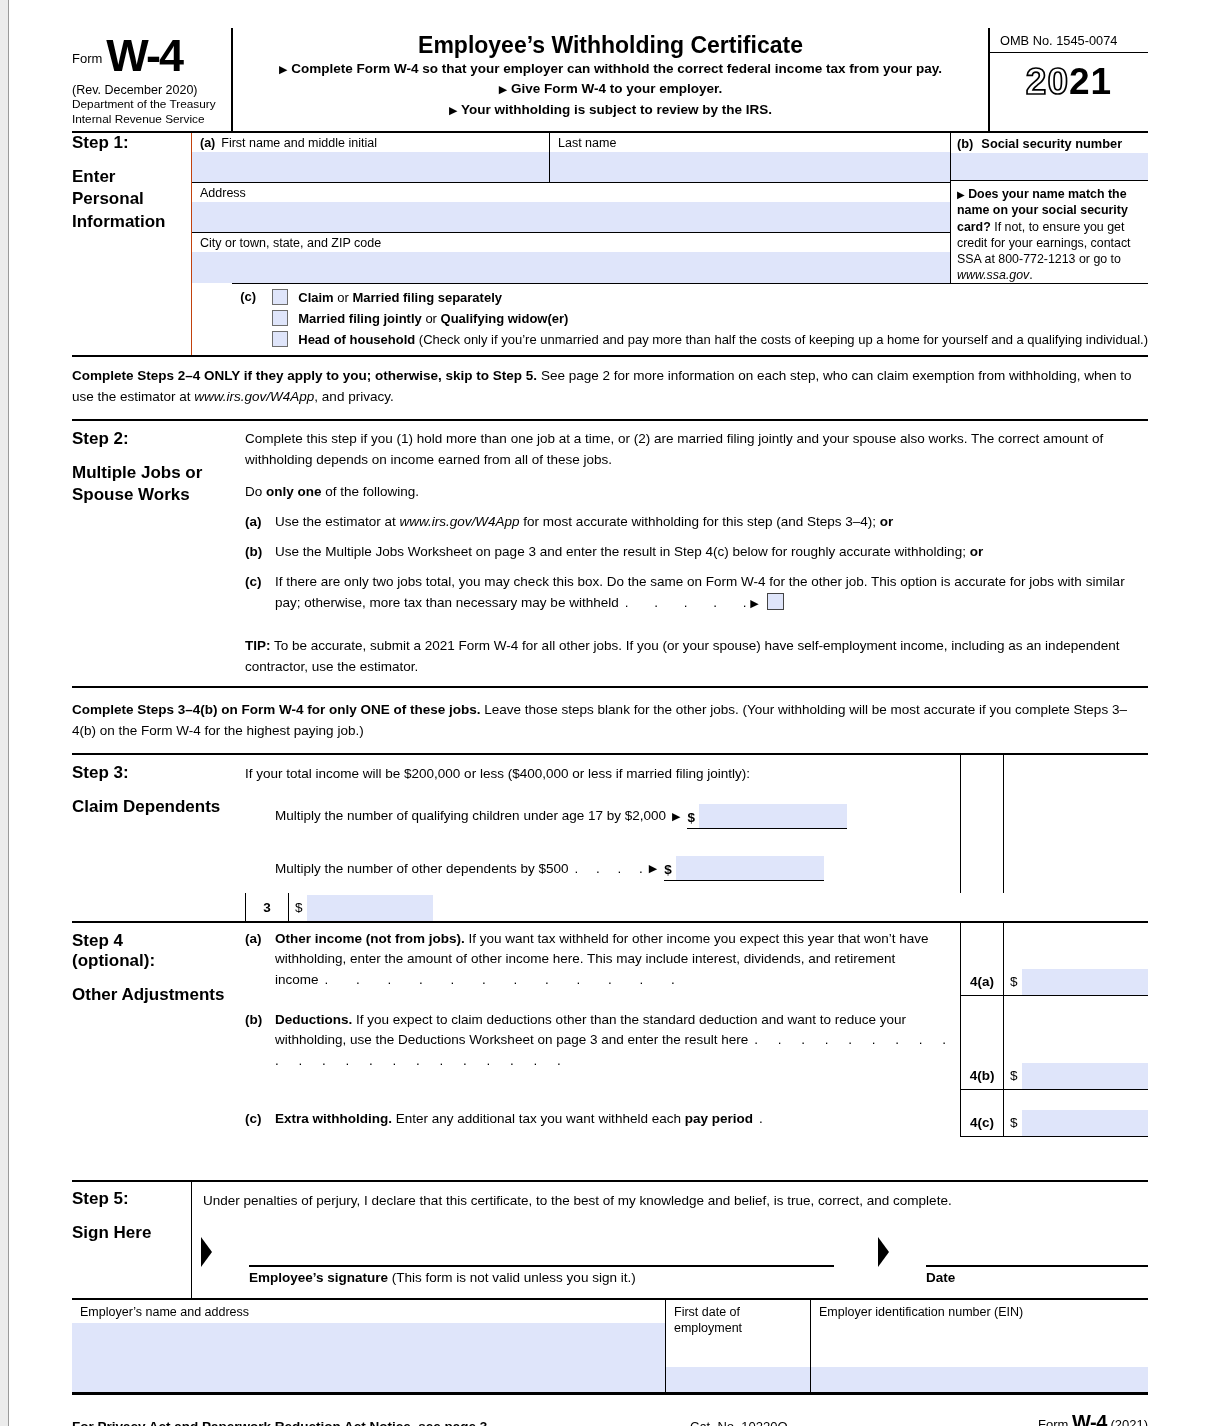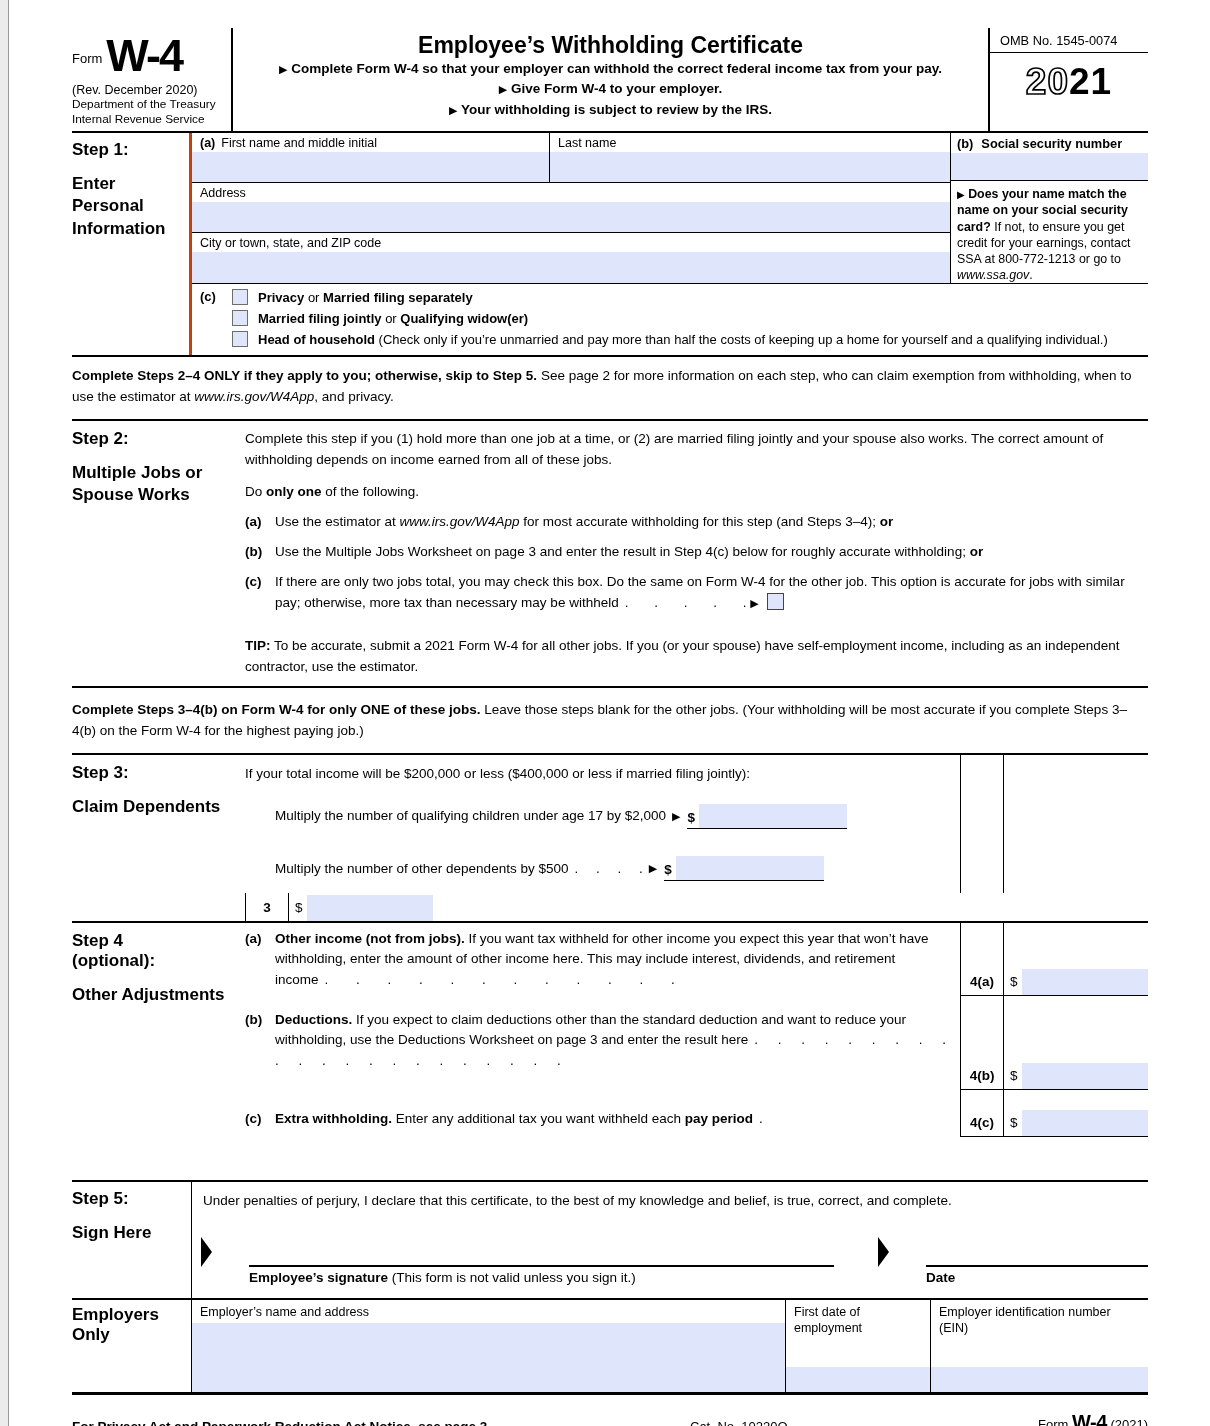--- a/index.html
+++ b/index.html
@@ -26,22 +26,22 @@
   .omb { font-size: 12.8px; padding: 5px 0 4px 10px; border-bottom: 1px solid #000; }
   .year { text-align: center; font-size: 37px; font-weight: bold; padding-top: 8px; letter-spacing: 1px; }
   .year .outline { color: #fff; -webkit-text-stroke: 1.7px #000; }
 
   
   .stp-title { font-size: 17px; font-weight: bold; }
   .stp-sub { font-size: 17px; font-weight: bold; margin-top: 13px; line-height: 1.32; }
 
   
   .s1 { display: flex; height: 224px; border-bottom: 2px solid #000; }
-  .s1-label { width: 120px; border-right: 3px solid #c2410c; padding-top: 7px; }
-  .s1-body { flex: 1; display: flex; flex-direction: column; }
+  .s1-label { width: 120px; border-right: 1px solid #c2410c; }
+  .s1-body { flex: 1; display: flex; flex-direction: column; align-items: flex-end; }
   .s1-grid { display: flex; height: 150px; }
   .s1-left { width: 758px; display: flex; flex-direction: column; }
   .s1-row1 { display: flex; height: 50px; border-bottom: 1px solid #000; }
   .cell { display: flex; flex-direction: column; }
   .cell-first { width: 358px; border-right: 1px solid #000; }
   .cell-last { flex: 1; }
   .cell-addr, .cell-city { height: 50px; border-bottom: 1px solid #000; }
   .cell-city { border-bottom: none; }
   .cell-label { font-size: 12.5px; padding: 3px 6px 2px 8px; }
   .cell-label .tag { font-weight: bold; margin-right: 6px; }
@@ -207,21 +207,21 @@
               <span class="arr">▶</span>
               <b>Does your name match the name on your social security card?</b><span> If not, to ensure you get credit for your earnings, contact SSA at 800-772-1213 or go to </span><i>www.ssa.gov</i><span>.</span>
             </div>
           </div>
         </div>
         <div class="s1-c">
           <div class="c-tag">(c)</div>
           <div class="c-lines">
             <div class="c-line">
               <span class="cbx"></span>
-              <span><b>Privacy</b><span> or </span><b>Married filing separately</b><span></span></span>
+              <span><b>Claim</b><span> or </span><b>Married filing separately</b><span></span></span>
             </div>
             <div class="c-line">
               <span class="cbx"></span>
               <span><b>Married filing jointly</b><span> or </span><b>Qualifying widow(er)</b><span></span></span>
             </div>
             <div class="c-line">
               <span class="cbx"></span>
               <span><b>Head of household</b><span></span><b></b><span> (Check only if you’re unmarried and pay more than half the costs of keeping up a home for yourself and a qualifying individual.)</span></span>
             </div>
           </div>
@@ -374,21 +374,20 @@
           <div class="bigarrow"></div>
           <div class="datecol">
             <div class="sigline"></div>
             <div class="siglabel"><b>Date</b></div>
           </div>
         </div>
       </div>
     </div>
 
     <div class="emp">
-      <div class="emp-label stp-title">Employers Only</div>
       <div class="emp-col emp-c1">
         <div class="emp-lab">Employer’s name and address</div>
         <div class="emp-blue-big"></div>
       </div>
       <div class="emp-col emp-c2">
         <div class="emp-lab">First date of employment</div>
         <div class="emp-spacer"></div>
         <div class="emp-blue-sm"></div>
       </div>
       <div class="emp-col emp-c3">

